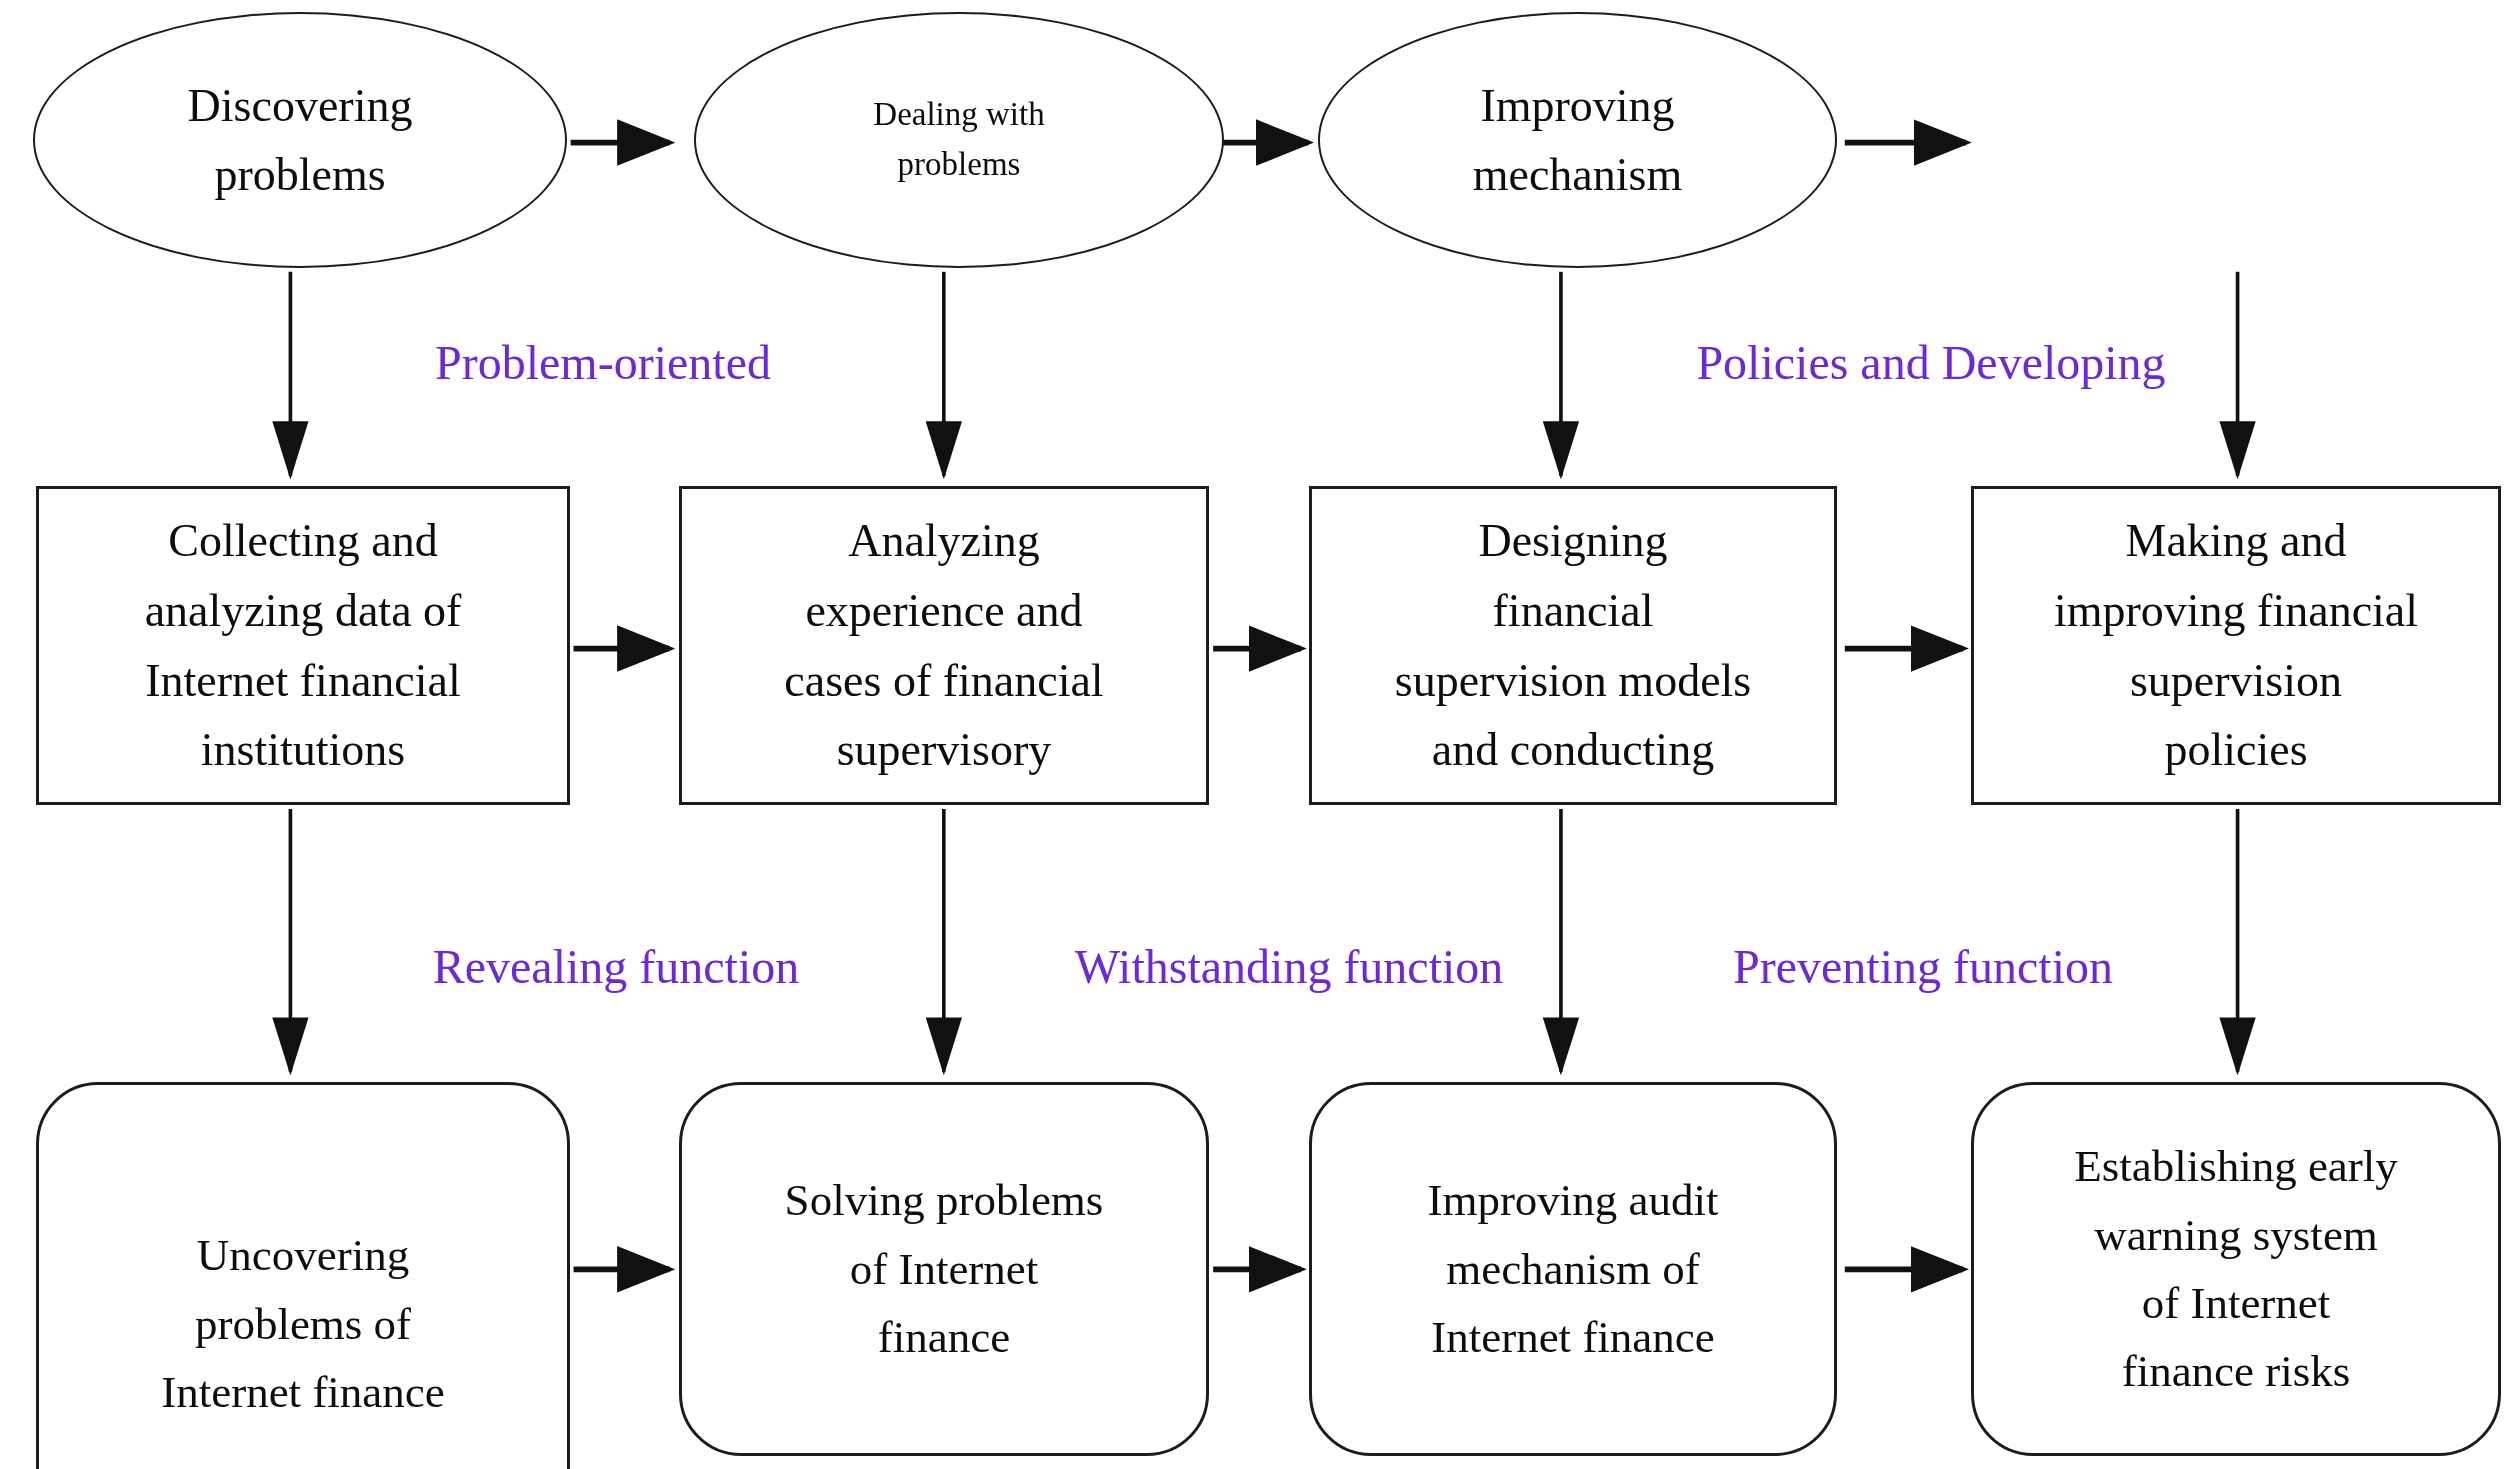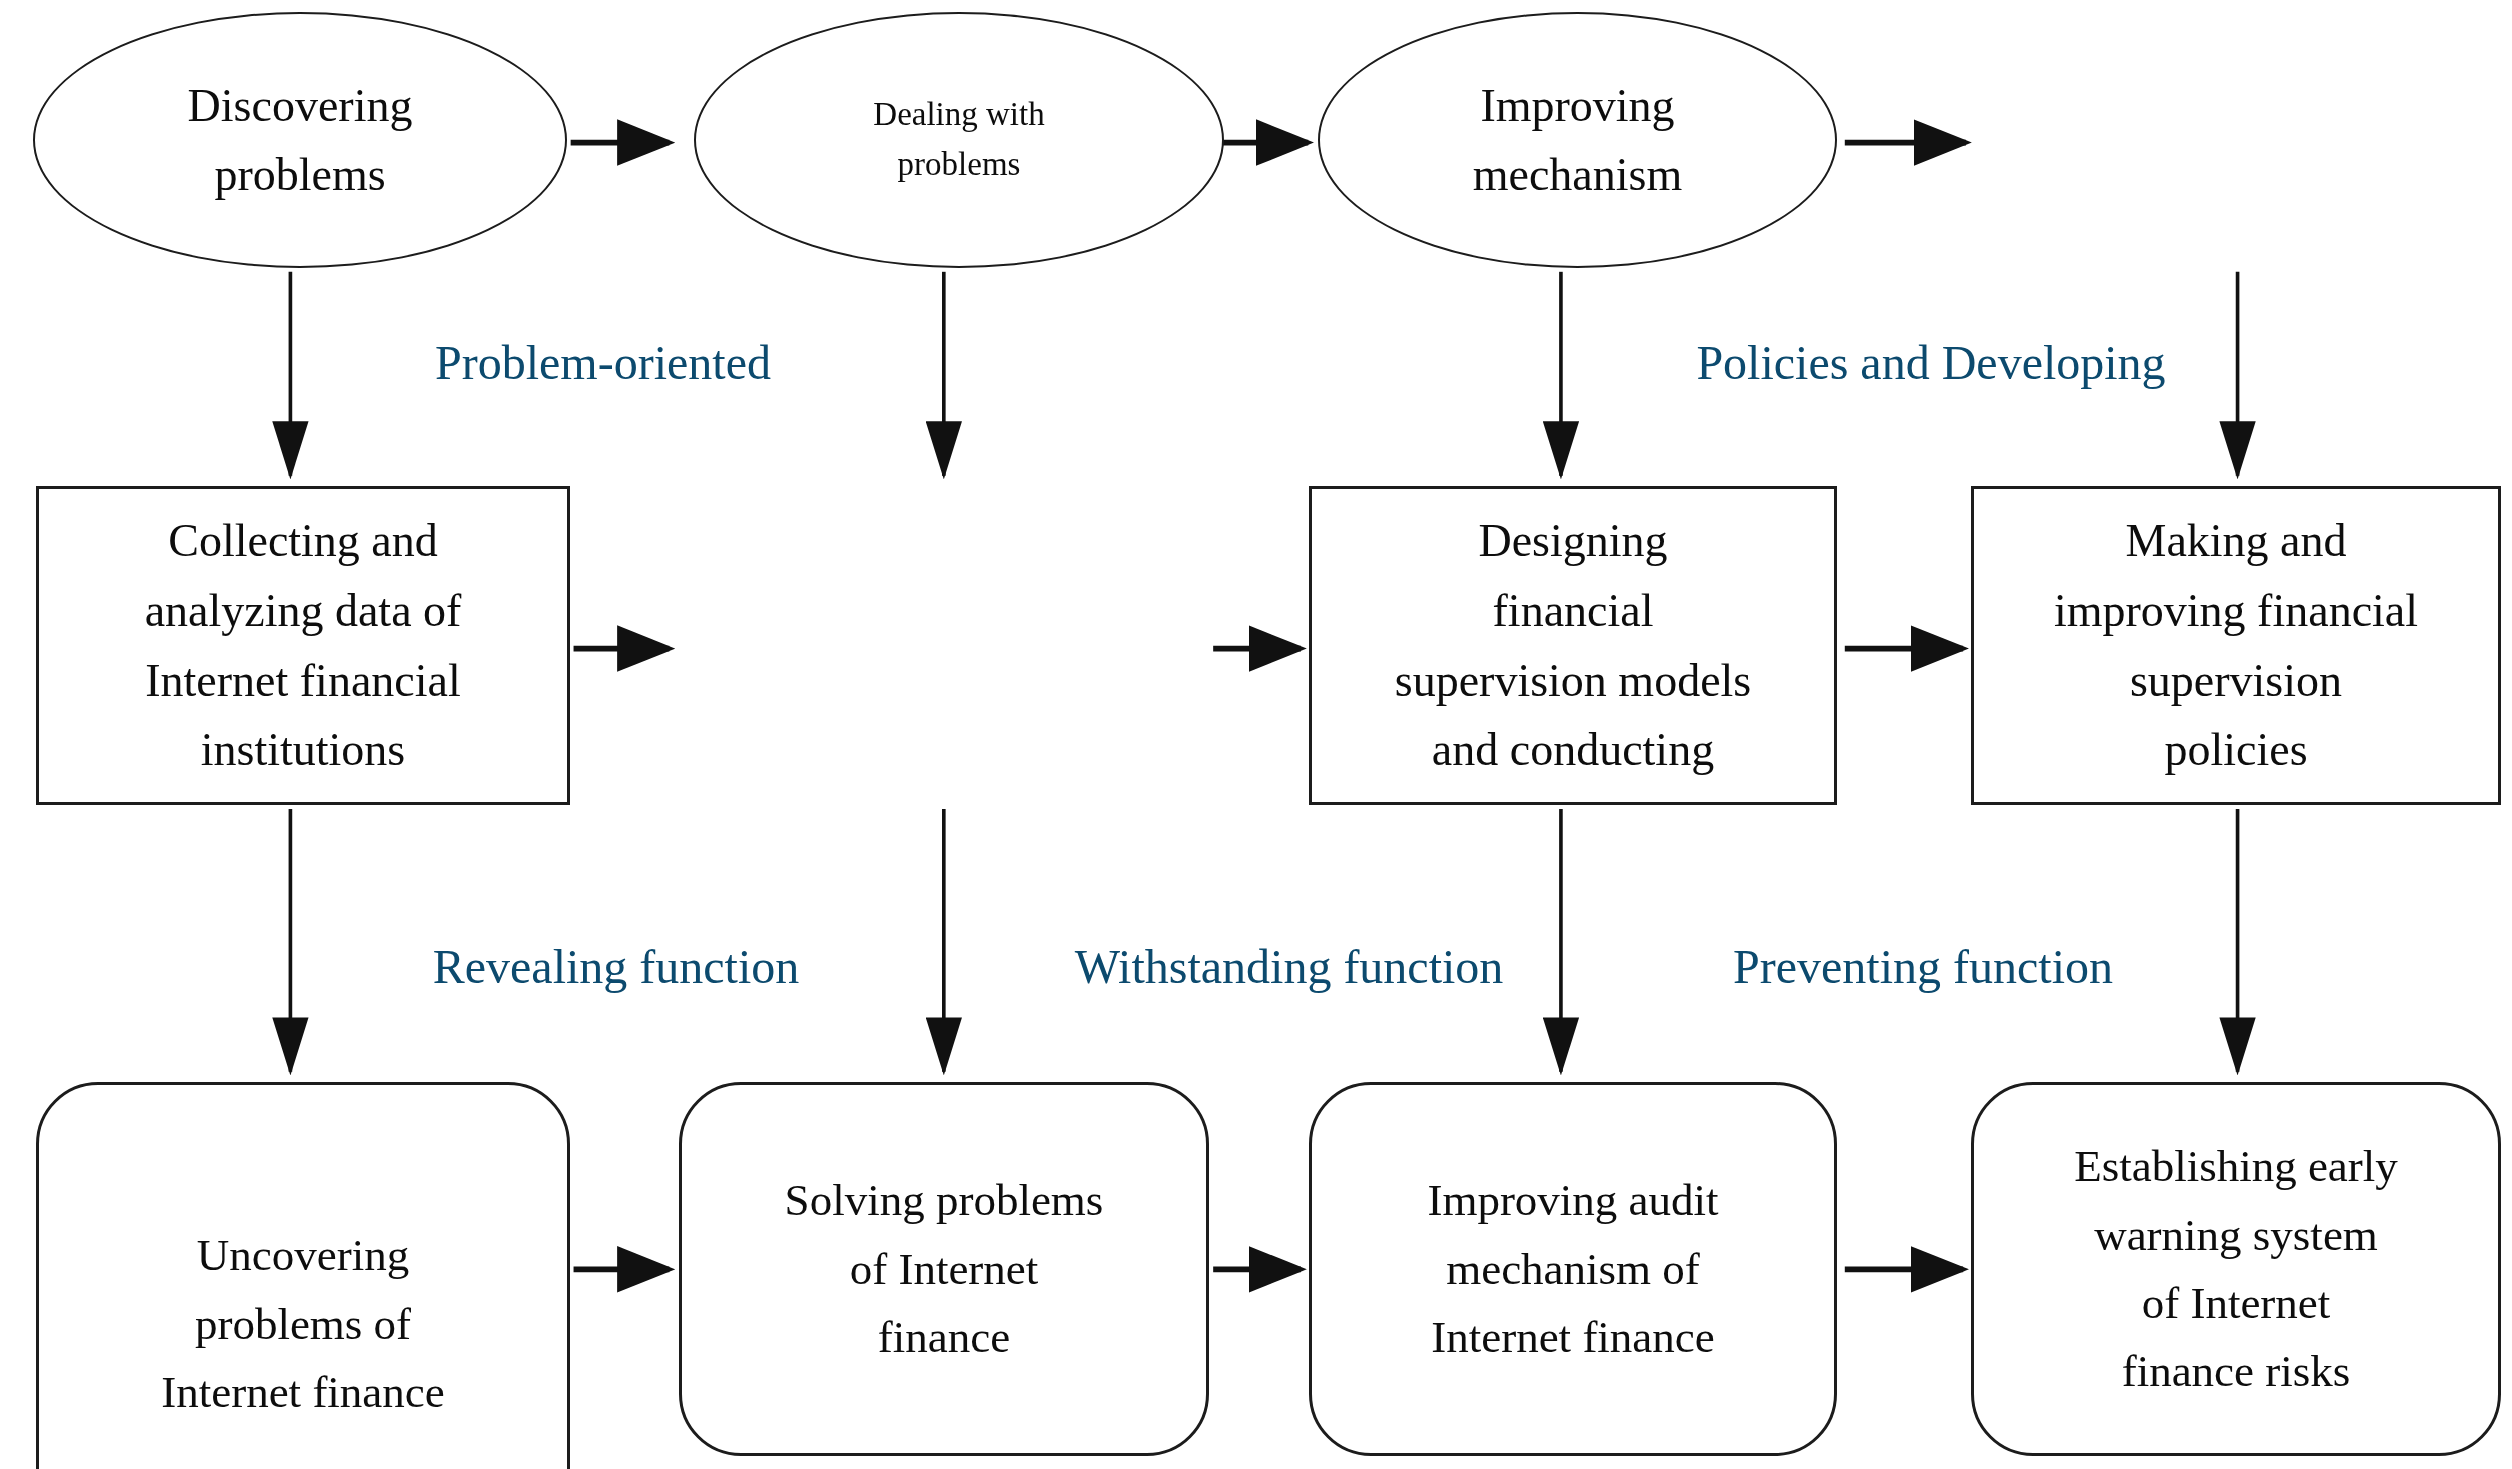--- a/index.html
+++ b/index.html
@@ -42,21 +42,21 @@
     border: 3.6px solid #1c1c1c;
     border-radius: 62px;
     font-size: 45px;
     line-height: 1.52;
   }
   .edge-label {
     position: absolute;
     transform: translate(-50%, -50%);
     font-size: 48px;
     white-space: nowrap;
-    color: #0c4a6e;
+    color: #6d28d9;
   }
   .connector-layer {
     position: absolute;
     left: 0; top: 0;
     width: 2512px;
     height: 1470px;
     pointer-events: none;
   }
   
   #e1 { left: 33px;   top: 11.6px; width: 534px; height: 256px; }
@@ -125,20 +125,24 @@
   <div id="e3" class="node ellipse">Improving
 mechanism</div>
 
   <div id="l1" class="edge-label">Problem-oriented</div>
   <div id="l3" class="edge-label">Policies and Developing</div>
 
   <div id="r1" class="node rect">Collecting and
 analyzing data of
 Internet financial
 institutions</div>
+  <div id="r2" class="node rect">Analyzing
+experience and
+cases of financial
+supervisory</div>
   <div id="r3" class="node rect">Designing
 financial
 supervision models
 and conducting</div>
   <div id="r4" class="node rect">Making and
 improving financial
 supervision
 policies</div>
 
   <div id="l4" class="edge-label">Revealing function</div>

